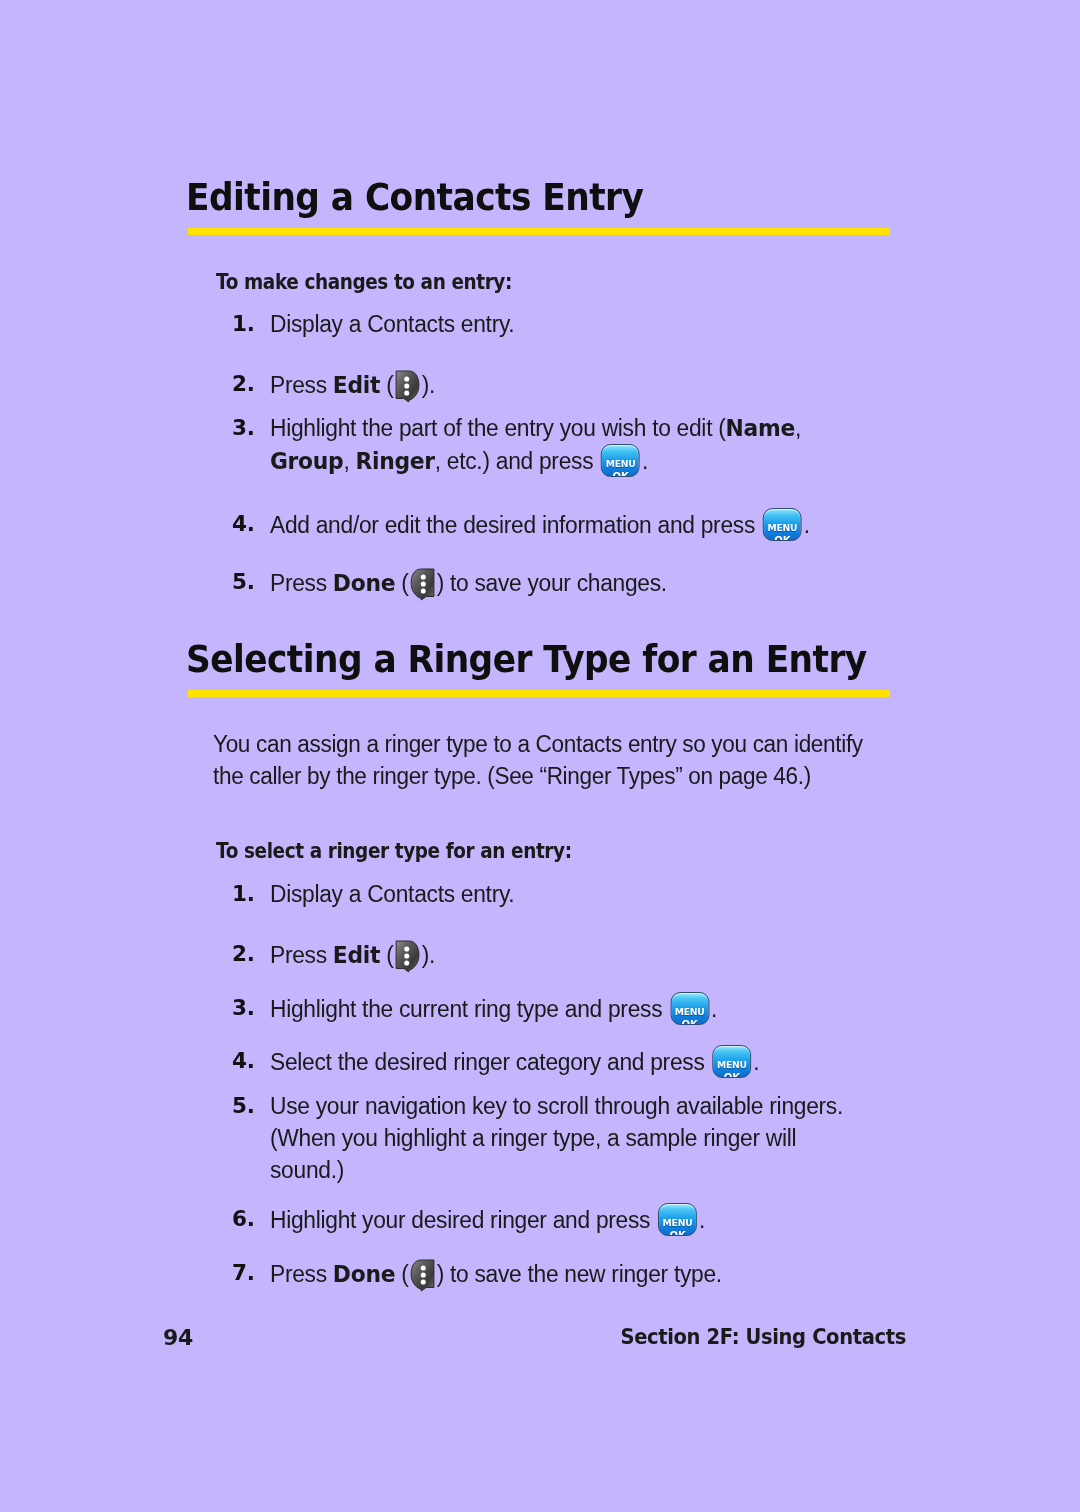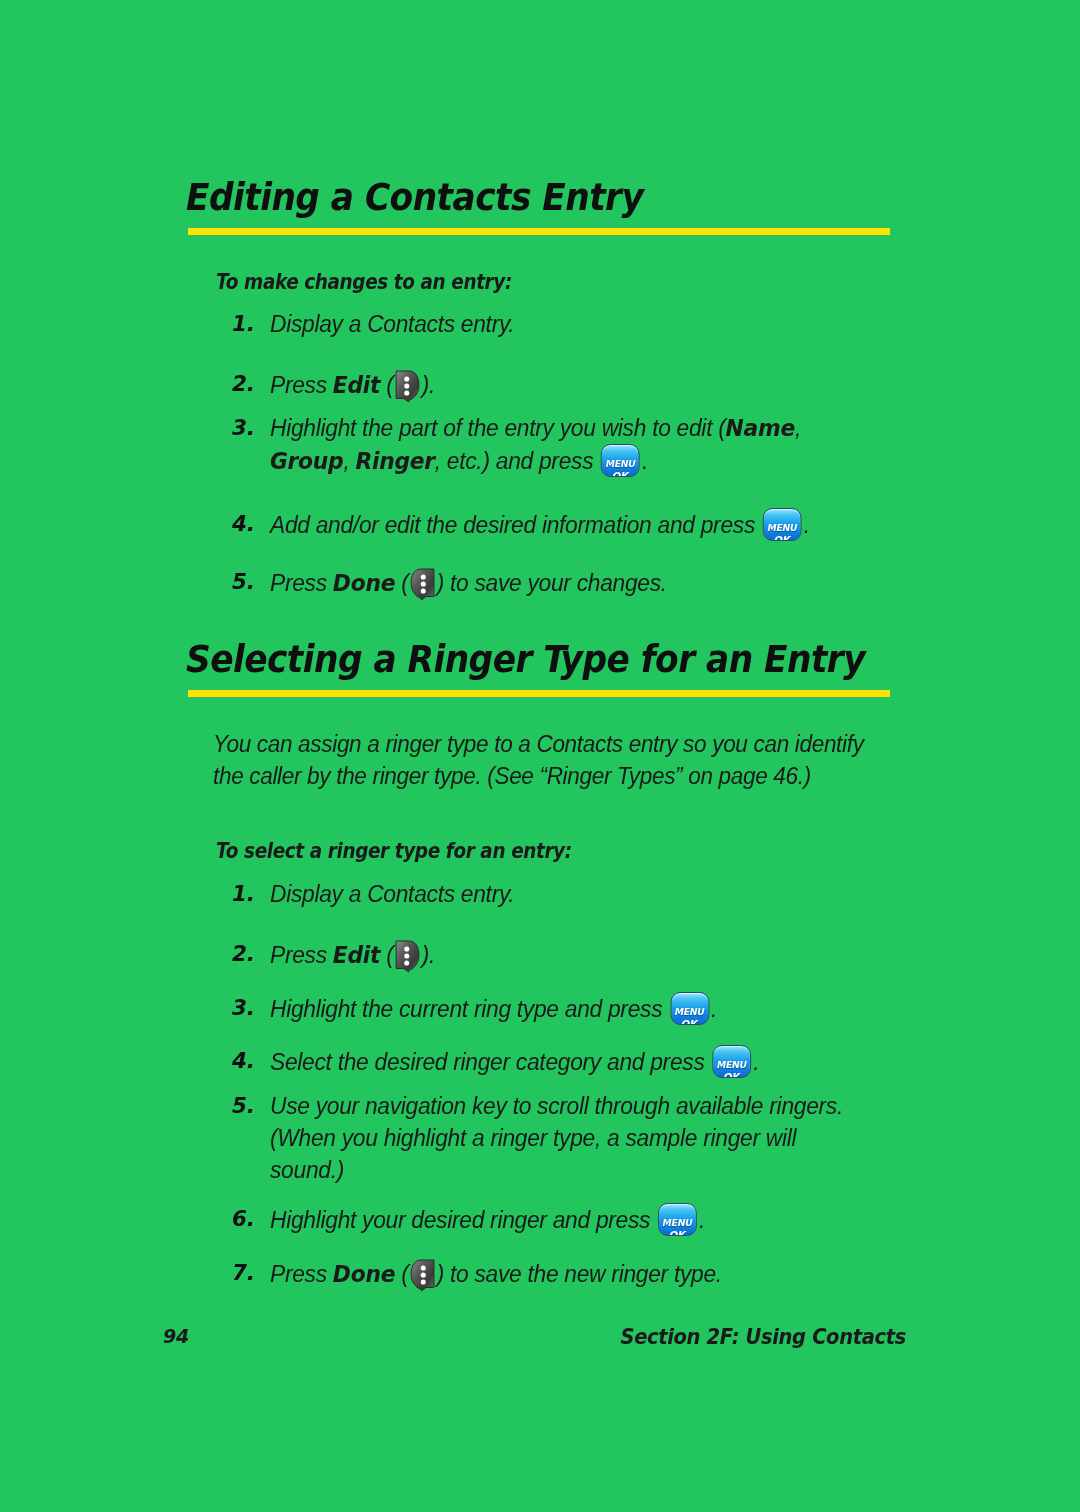--- a/index.html
+++ b/index.html
@@ -12,22 +12,21 @@
     height: 1512px;
     position: relative;
     font-family: "Liberation Sans", "DejaVu Sans", sans-serif;
     color: #1a1a1a;
     overflow: hidden;
   }
 
   .page {
     position: absolute;
     inset: 0;
-    background: #22c55e;
-    font-style: italic;
+    background: #c4b5fd;
   }
 
   
   .section-heading {
     position: absolute;
     left: 186px;
     font-family: "DejaVu Sans", sans-serif;
     font-weight: bold;
     font-size: 37px;
     letter-spacing: -0.6px;
@@ -152,21 +151,21 @@
   .menukey .kl.top { top: 3px;  font-size: 9.5px; }
   .menukey .kl.bot { top: 15px; font-size: 10.5px; }
 
   
   .footer-page-num {
     position: absolute;
     left: 163px;
     top: 1325px;
     font-family: "DejaVu Sans", sans-serif;
     font-weight: bold;
-    font-size: 19px;
+    font-size: 22px;
     color: #1a1a1a;
     letter-spacing: -0.3px;
   }
   .footer-section {
     position: absolute;
     right: 174px;
     top: 1325px;
     font-family: "DejaVu Sans", sans-serif;
     font-weight: bold;
     font-size: 21px;

